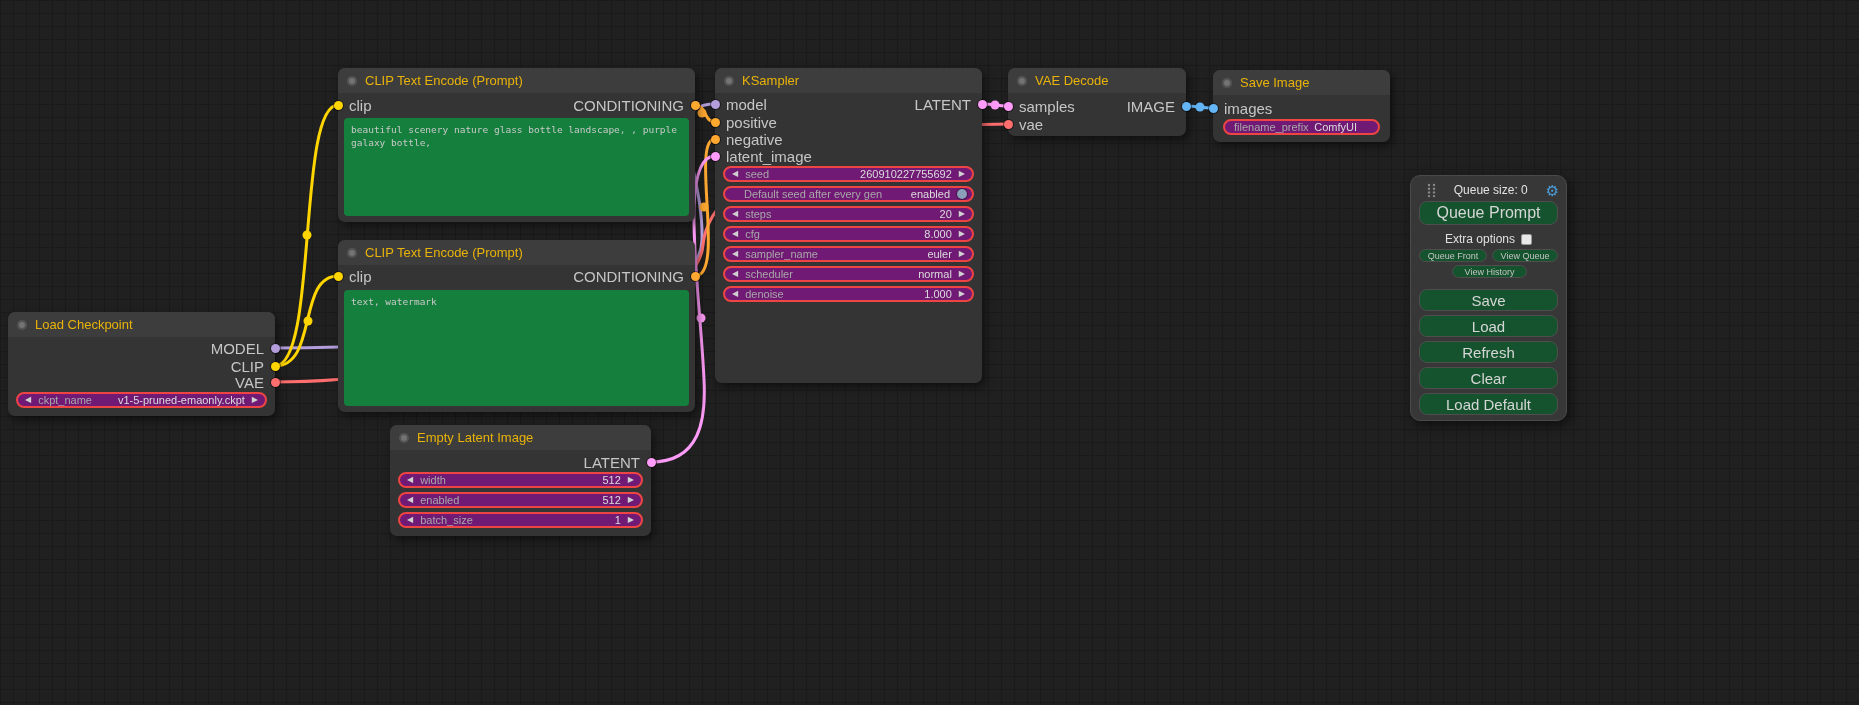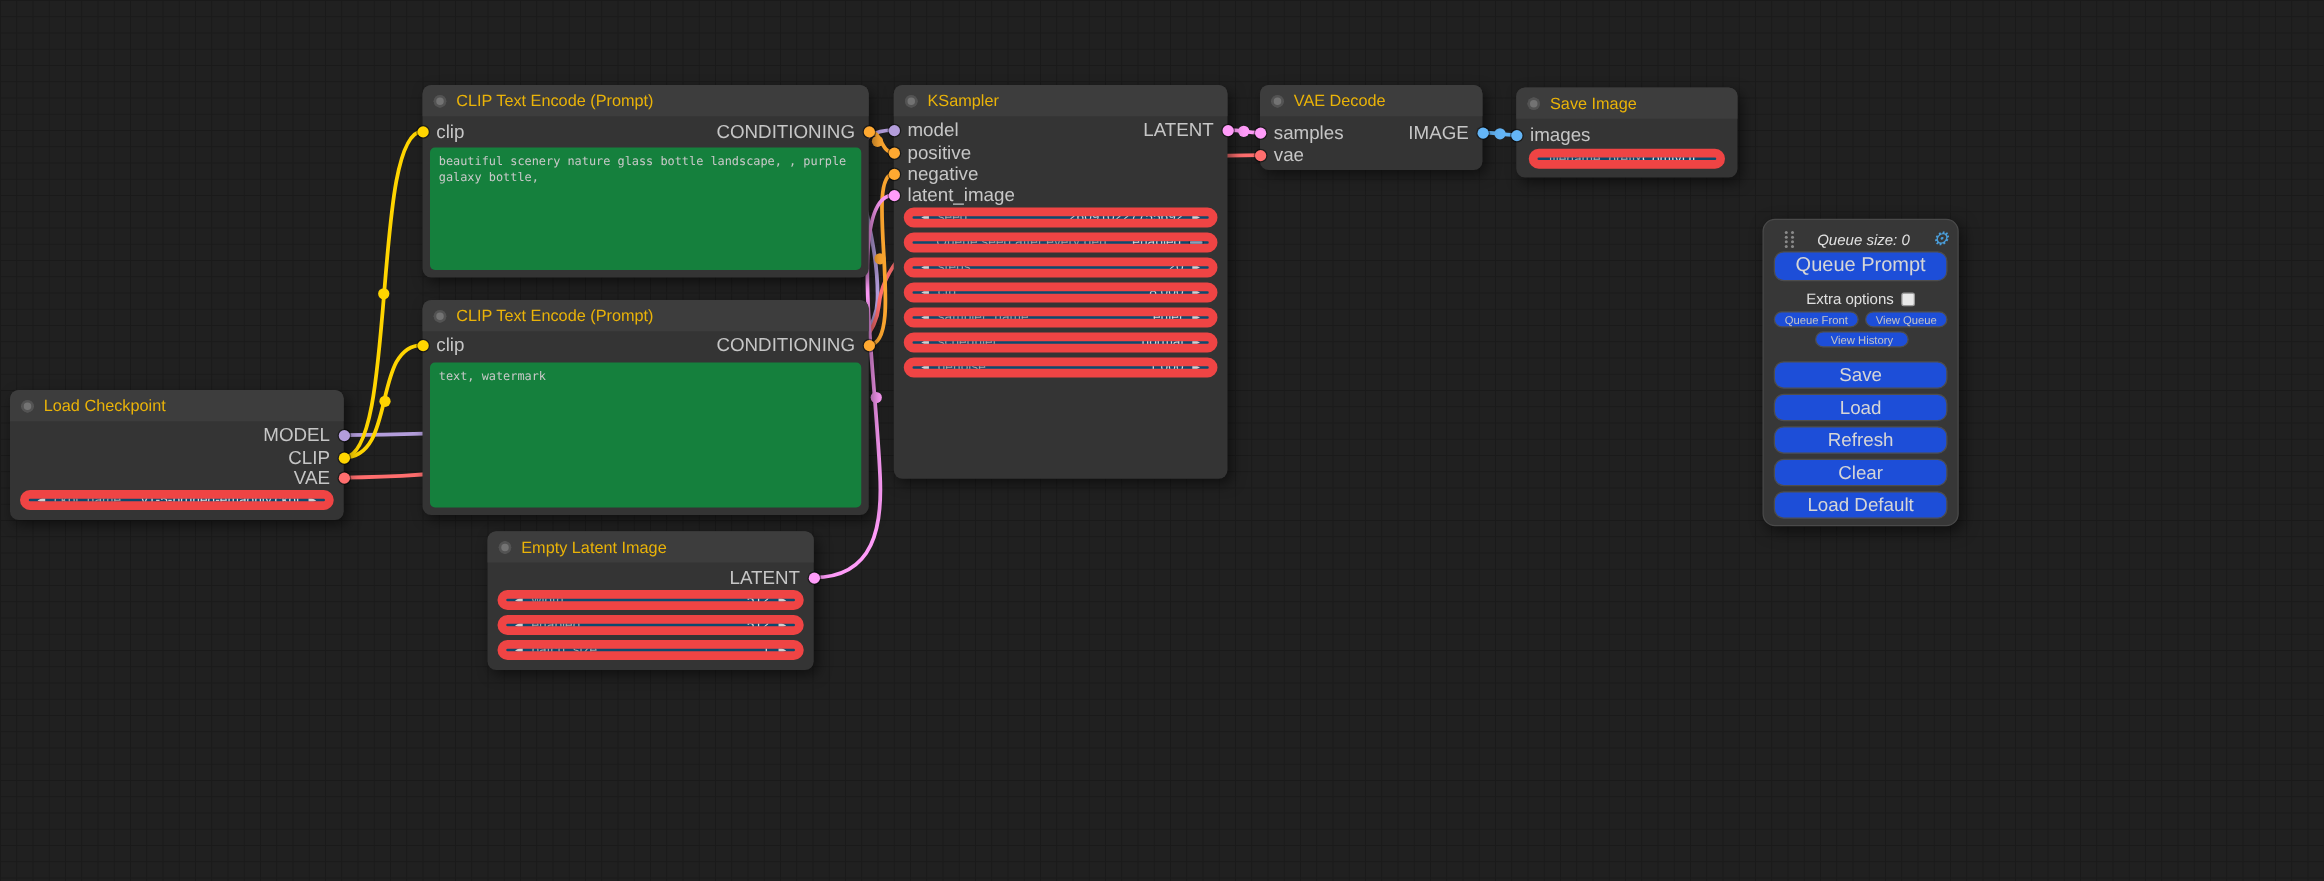--- a/index.html
+++ b/index.html
@@ -43,22 +43,22 @@
   .port.in .plabel { margin-left:11px; }
   .port.out .plabel { margin-right:11px; }
   .pdot {
     position:absolute; width:9px; height:9px; border-radius:50%; top:3.5px;
     box-shadow: 0 0 0 1px rgba(0,0,0,.45);
   }
   .port.in .pdot { left:-4.5px; }
   .port.out .pdot { right:-4.5px; }
 
   .widget {
-    position:absolute; height:16px; background:#0c4a6e;
-    border:7px solid #ef4444; border-radius:9px;
+    position:absolute; height:16px; background:#701a75;
+    border:2px solid #ef4444; border-radius:9px;
     display:flex; align-items:center; padding:0 7px;
     font-size:11px; color:#999; white-space:nowrap; overflow:hidden;
   }
   .warrow { font-size:8px; color:#d0d0d0; line-height:1; flex:0 0 auto; }
   .wlabel { margin-left:7px; color:#a8a8a8; }
   .wvalue { margin-left:auto; margin-right:7px; color:#dcdcdc; }
   .toggle-dot {
     width:10px; height:10px; border-radius:50%; background:#8ba0b8;
     flex:0 0 auto; margin-right:-2px;
     box-shadow: 0 0 0 1px rgba(0,0,0,.35);
@@ -70,27 +70,27 @@
     line-height:13px; color:#c9c9c9; white-space:pre-wrap;
   }
 
   .qpanel {
     position:absolute; z-index:3;
     background:#373737; border-radius:10px; border:1px solid #4a4a4a;
     box-shadow: 3px 4px 12px rgba(0,0,0,.55);
   }
   .qheader {
     position:absolute; left:16px; right:7px; top:5px; height:18px;
-    display:flex; align-items:flex-end; justify-content:space-between;font-style:italic;
+    display:flex; align-items:center; justify-content:space-between;
   }
   .qsize { color:#e2e2e2; font-size:12px; }
   .gear { color:#4a9eda; font-size:15px; line-height:1; cursor:pointer; }
   .qbtn {
     position:absolute; left:8px; right:8px; height:22px;
-    background:#1d4ed8; color:#d6d6d6;
+    background:#14532d; color:#d6d6d6;
     border:1px solid #4e4e4e; border-radius:8px;
     font-family:"Liberation Sans", sans-serif; font-size:15px;
     text-align:center; cursor:pointer; padding:0;
   }
   .qbtn.big { height:24px; font-size:16px; }
   .qbtn.tiny { height:13px; font-size:9px; border-radius:7px; color:#c4c4c4; }
   .extra {
     position:absolute; left:0; right:0; display:flex; align-items:center;
     justify-content:center; gap:6px; color:#e0e0e0; font-size:12px;
   }
@@ -234,21 +234,21 @@
       <span class="plabel">LATENT</span>
       <span class="pdot" style="background-color: rgb(255, 156, 249);"></span>
     </div>
     <div class="widget" style="left:8px;right:8px;top:98px">
       <span class="warrow">◀</span>
       <span class="wlabel">seed</span>
       <span class="wvalue">260910227755692</span>
       <span class="warrow">▶</span>
     </div>
     <div class="widget" style="left:8px;right:8px;top:118px">
-      <span class="wlabel" style="margin-left:12px">Queue seed after every gen</span>
+      <span class="wlabel" style="margin-left:12px">Default seed after every gen</span>
       <span class="wvalue">enabled</span>
       <span class="toggle-dot"></span>
     </div>
     <div class="widget" style="left:8px;right:8px;top:138px">
       <span class="warrow">◀</span>
       <span class="wlabel">steps</span>
       <span class="wvalue">20</span>
       <span class="warrow">▶</span>
     </div>
     <div class="widget" style="left:8px;right:8px;top:158px">

